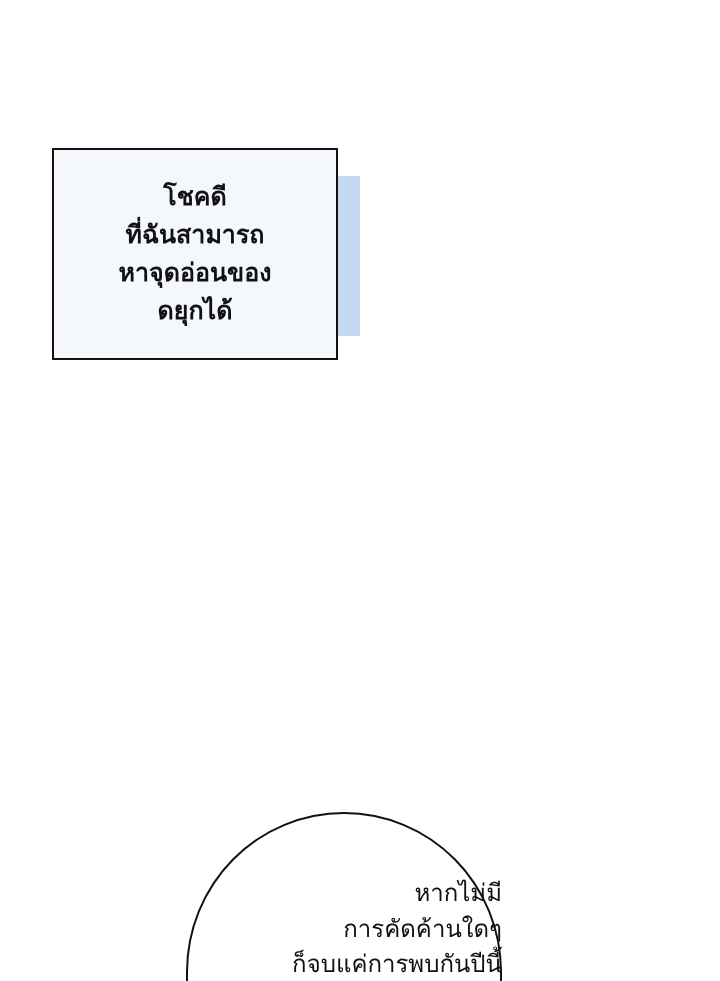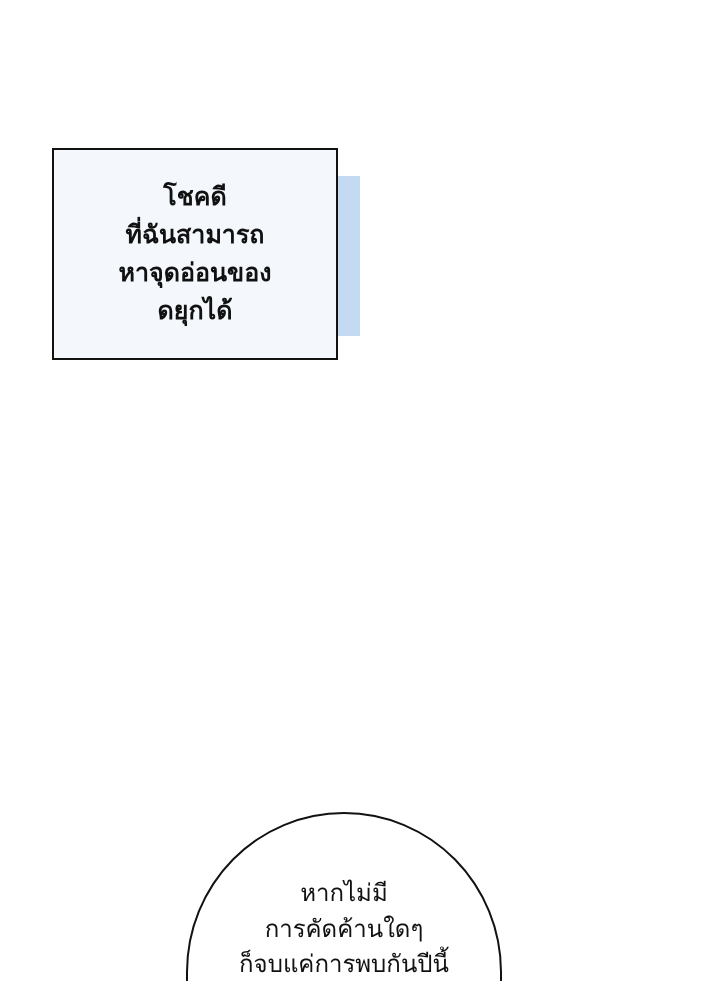--- a/index.html
+++ b/index.html
@@ -79,21 +79,21 @@
     background: #ffffff;
     border: 2px solid #121212;
     border-radius: 50% 50% 46% 46% / 54% 54% 44% 44%;
     box-sizing: border-box;
   }
   .bubble-text {
     position: absolute;
     left: 0;
     top: 64px;
     width: 316px;
-    text-align: center;
+    text-align: right;
     font-family: "DejaVu Sans", "Liberation Sans", sans-serif;
     font-size: 24px;
     line-height: 1.48;
     color: #111111;
     white-space: pre-line;
   }
 </style>
 </head>
 <body>
 

